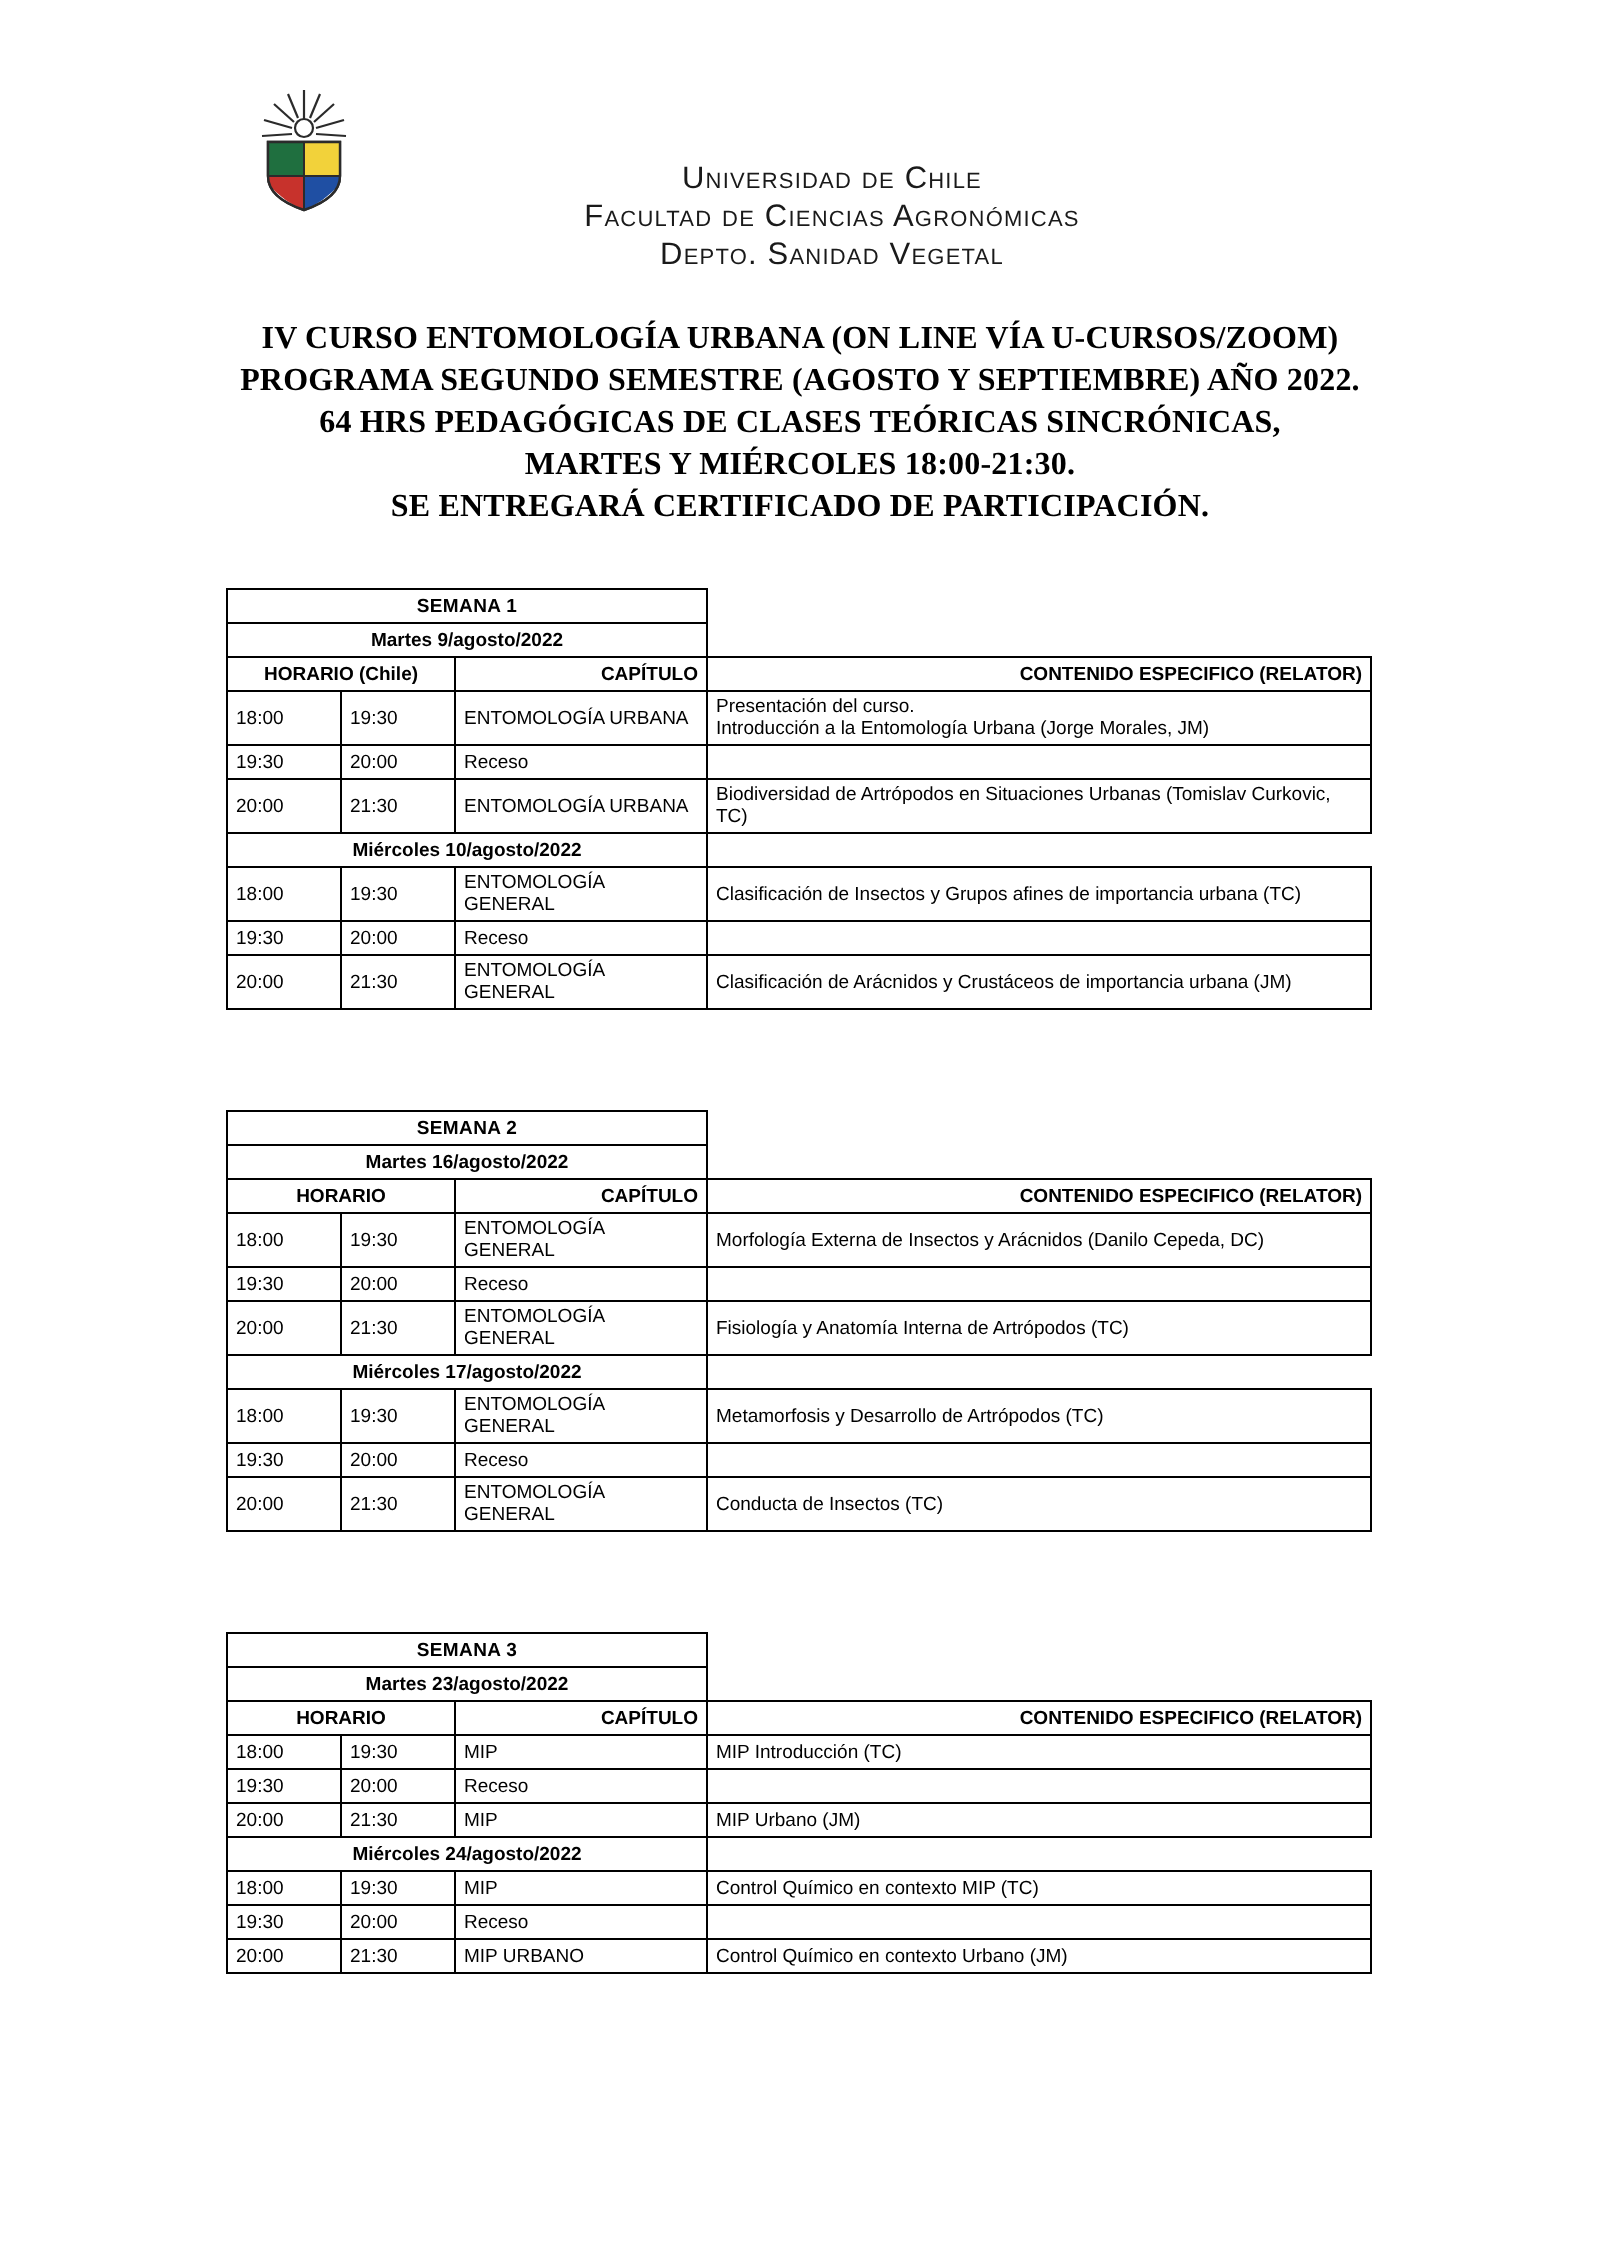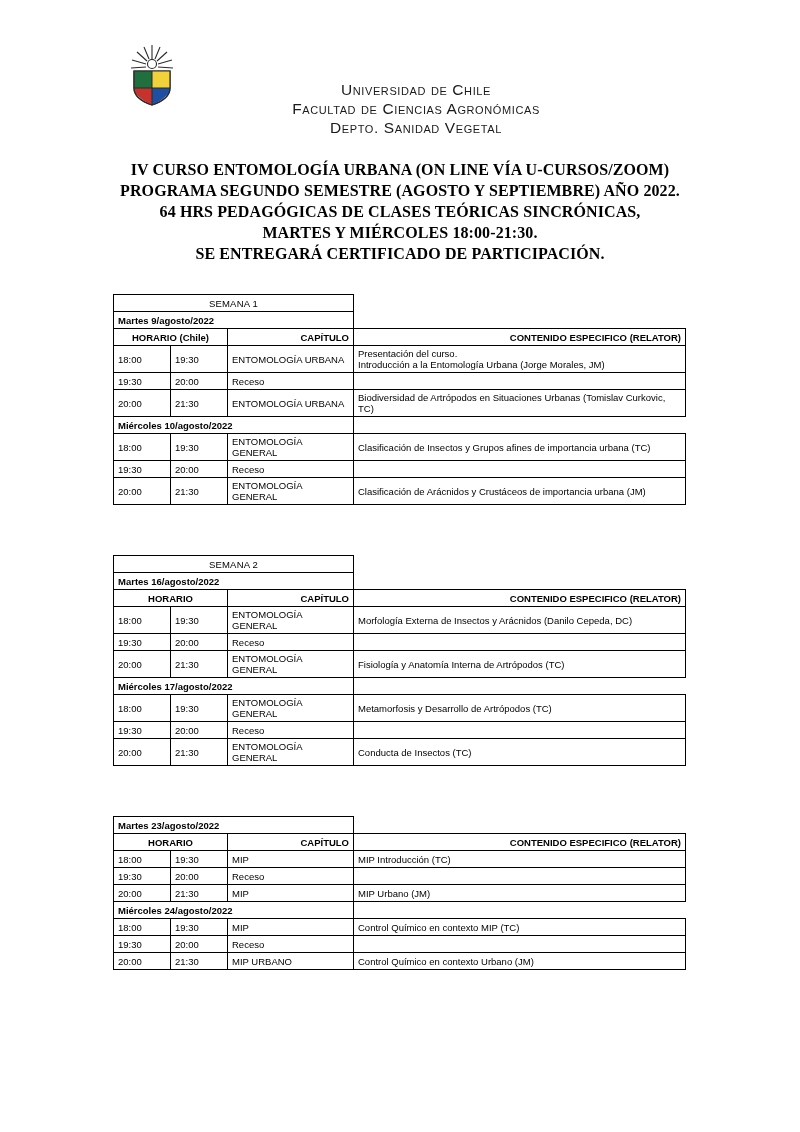--- a/index.html
+++ b/index.html
@@ -85,26 +85,26 @@
   td.blank {
     border: none;
   }
   .c-h1 { width: 57px; text-align: center; }
   .c-h2 { width: 57px; text-align: center; }
   .c-cap { width: 126px; }
   .c-cont { width: 332px; }
 
   .week-title {
     text-align: center;
-    font-weight: normal;
+    font-weight: bold;
     font-size: 10px;
     letter-spacing: 0.2px;
   }
   .day-row {
-    text-align: left;
+    text-align: center;
     font-weight: bold;
     font-size: 9.5px;
   }
   .col-head {
     font-weight: bold;
     font-size: 9.5px;
     text-align: right;
   }
   .col-head.center { text-align: center; }
   .cell-center { text-align: left; }
@@ -301,20 +301,24 @@
   <div class="gap-2"></div>
 
   <table class="week-table">
     <colgroup>
       <col class="c-h1">
         <col class="c-h2">
         <col class="c-cap">
         <col class="c-cont">
     </colgroup>
     <tbody>
+        <tr>
+      <td class="week-title" colspan="3">SEMANA 3</td>
+      <td class="blank"></td>
+    </tr>
     <tr>
       <td class="day-row" colspan="3">Martes 23/agosto/2022</td>
       <td class="blank"></td>
     </tr>
     <tr>
       <td class="col-head center" colspan="2">HORARIO</td>
       <td class="col-head">CAPÍTULO</td>
       <td class="col-head">CONTENIDO ESPECIFICO (RELATOR)</td>
     </tr>
     <tr>

